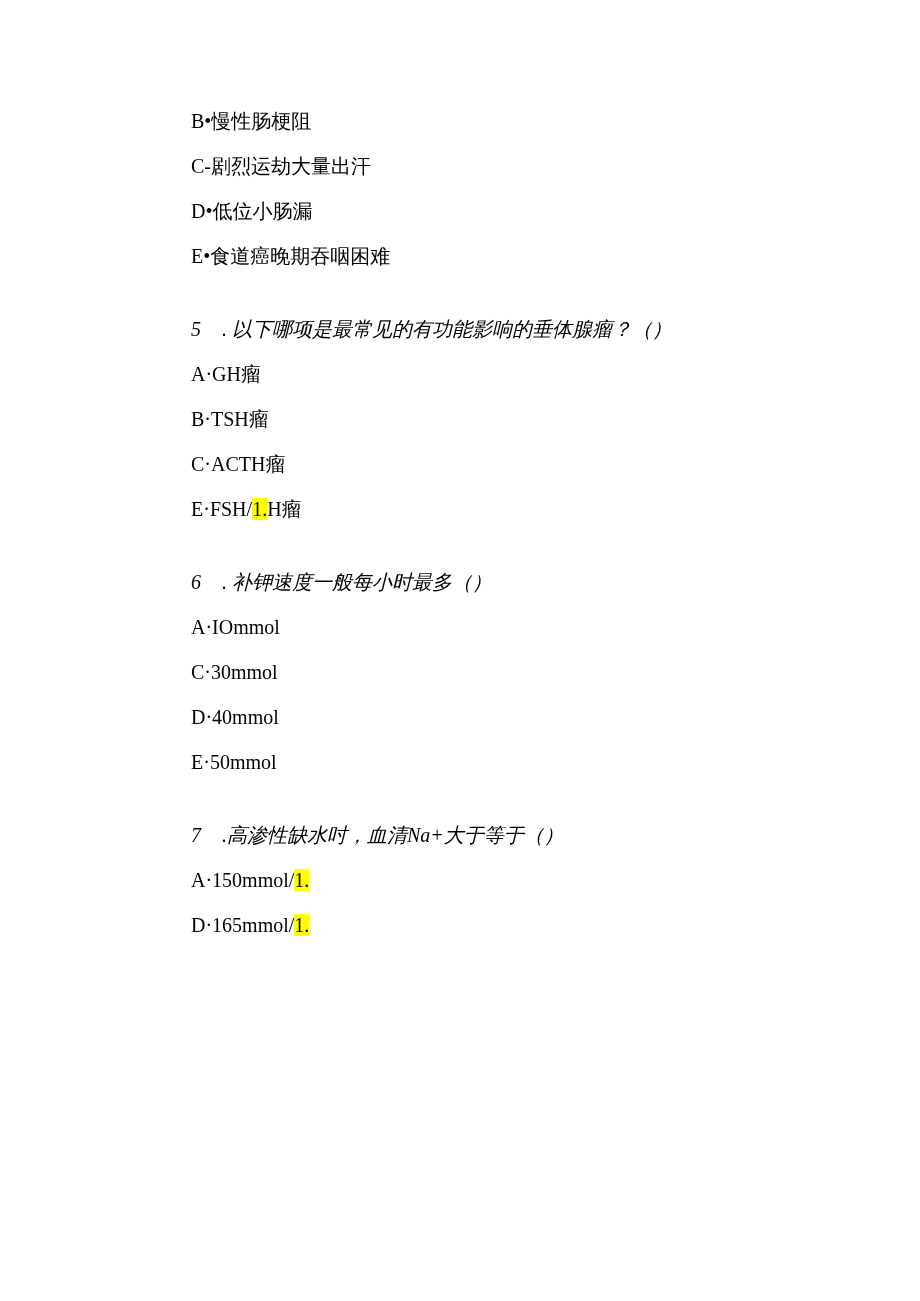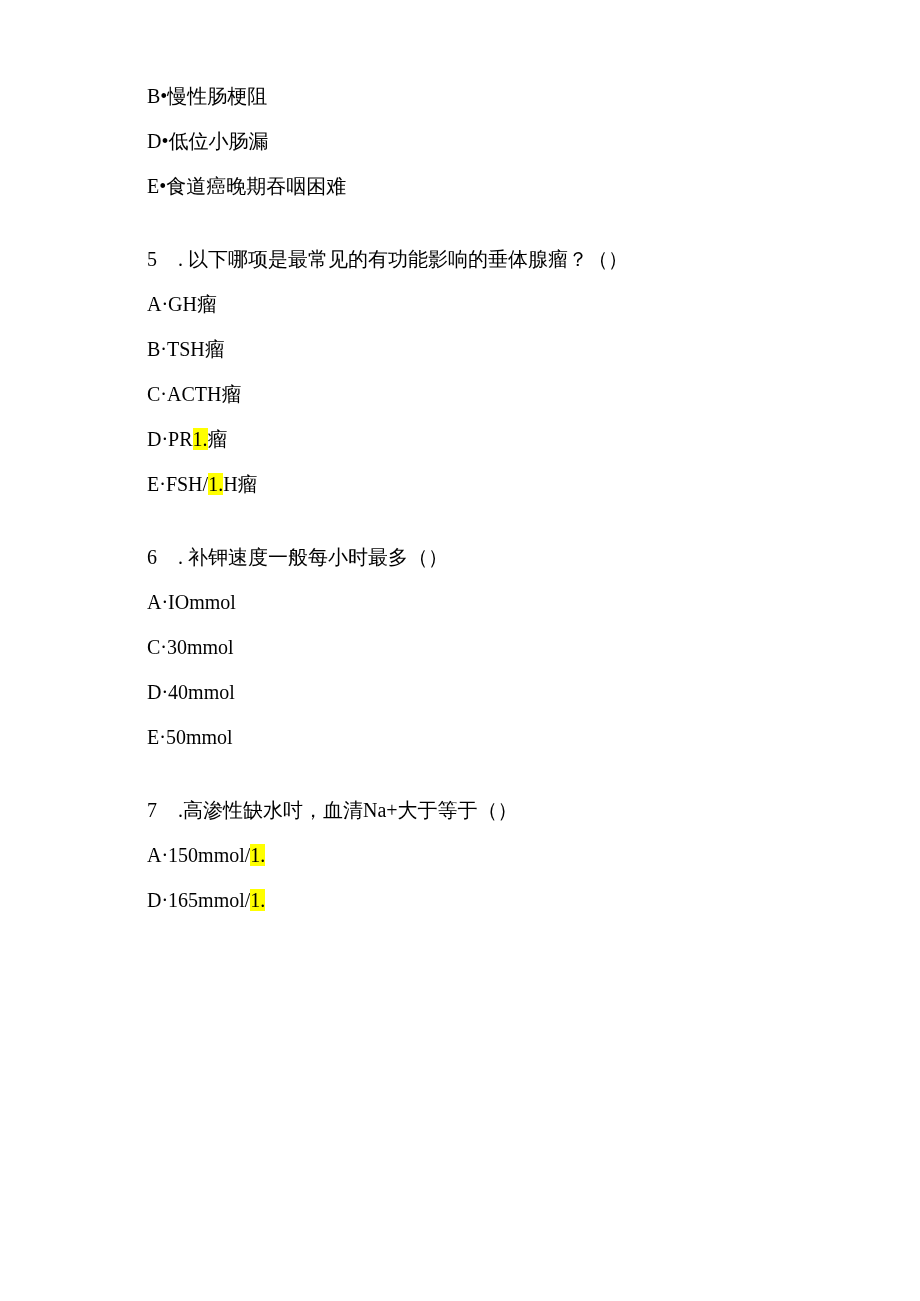--- a/index.html
+++ b/index.html
@@ -2,65 +2,65 @@
 <html><head>
 <meta charset="utf-8">
 <style>
   html, body {
     margin: 0;
     padding: 0;
     background: #ffffff;
     width: 920px;
   }
   .page {
-    padding: 83px 0 0 147px;
+    padding: 108px 0 0 147px;
     width: 640px;
     font-family: "Times New Roman", "SimSun", "宋体", serif;
     font-size: 20px;
     color: #000000;
     line-height: 1.3;
+    margin-left: 44px;
   }
   .line {
     margin-bottom: 19px;
   }
   .block-gap {
     height: 28px;
   }
   .hl {
     background-color: #ffff00;
   }
   .num {
     display: inline-block;
     width: 26px;
   }
   .q-line {
     margin-bottom: 19px;
+    font-style: italic;
   }
 </style>
 </head>
 <body>
 
 <div class="page">
 
   <div class="line">B•慢性肠梗阻</div>
+  <div class="line">C-剧烈运劫大量出汗</div>
   <div class="line">D•低位小肠漏</div>
   <div class="line">E•食道癌晚期吞咽困难</div>
 
   <div class="block-gap"></div>
 
   <div class="q-line">
     <span class="num">5</span><span> .</span>
     <span>以下哪项是最常见的有功能影响的垂体腺瘤？（）</span>
   </div>
   <div class="line">A·GH瘤</div>
   <div class="line">B·TSH瘤</div>
   <div class="line">C·ACTH瘤</div>
-  <div class="line">
-    <span>D·PR</span><span class="hl">1.</span><span>瘤</span>
-  </div>
   <div class="line">
     <span>E·FSH/</span><span class="hl">1.</span><span>H瘤</span>
   </div>
 
   <div class="block-gap"></div>
 
   <div class="q-line">
     <span class="num">6</span><span> .</span>
     <span>补钾速度一般每小时最多（）</span>
   </div>

